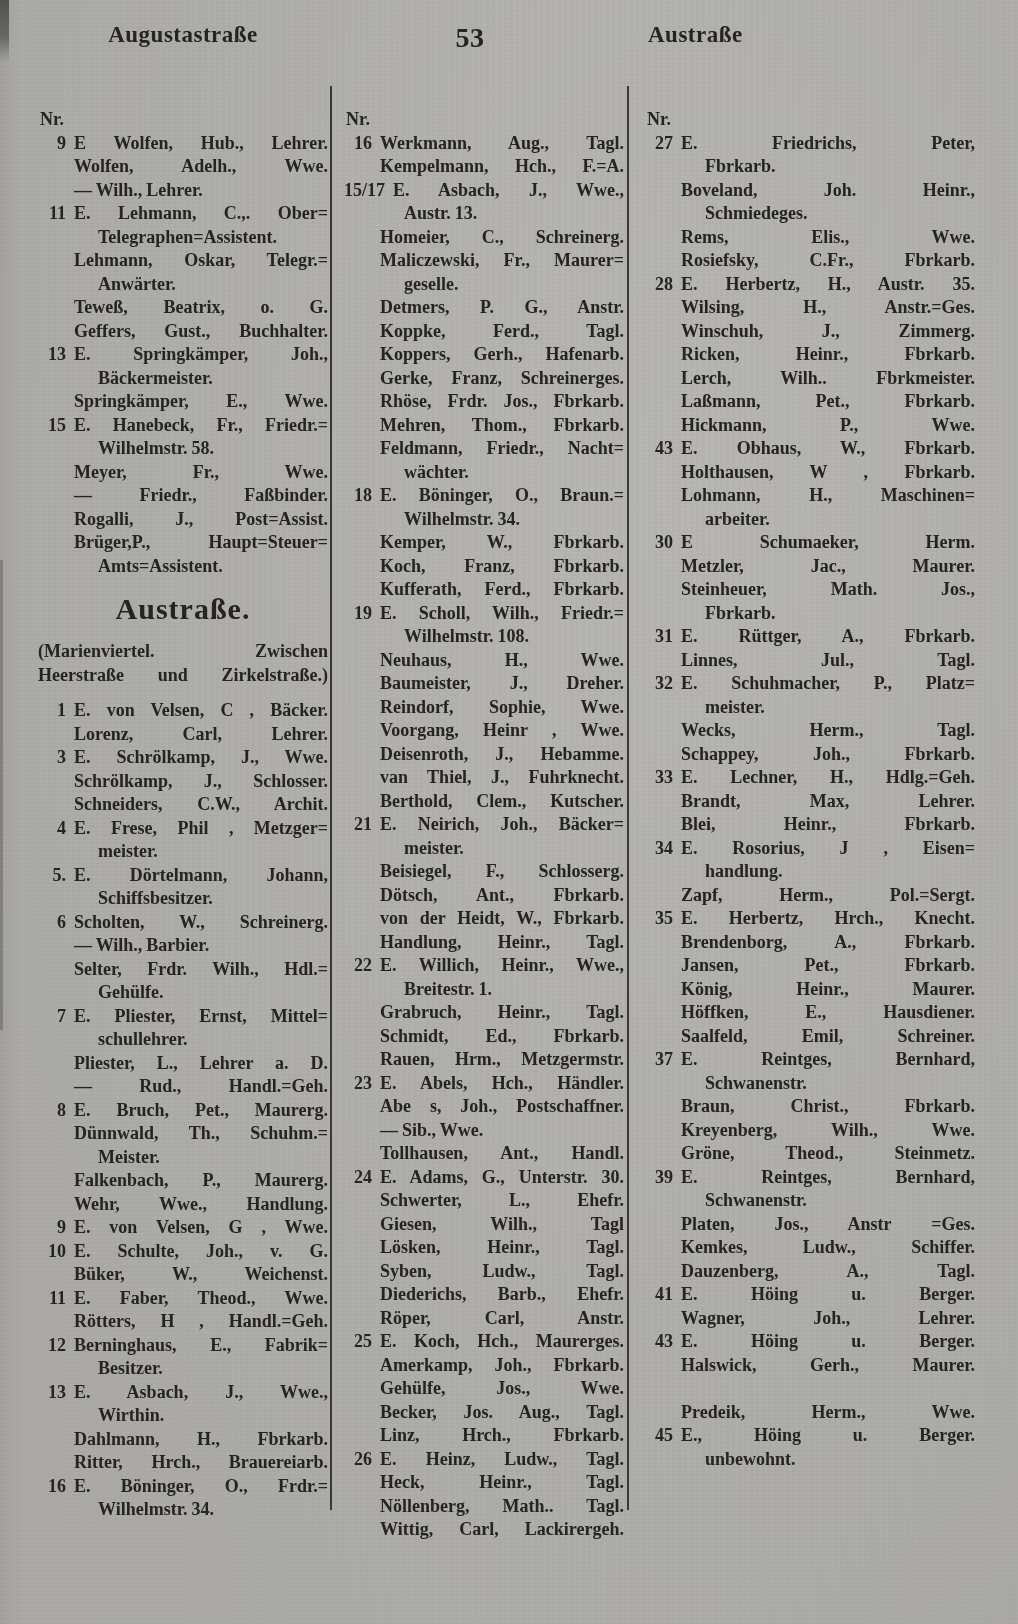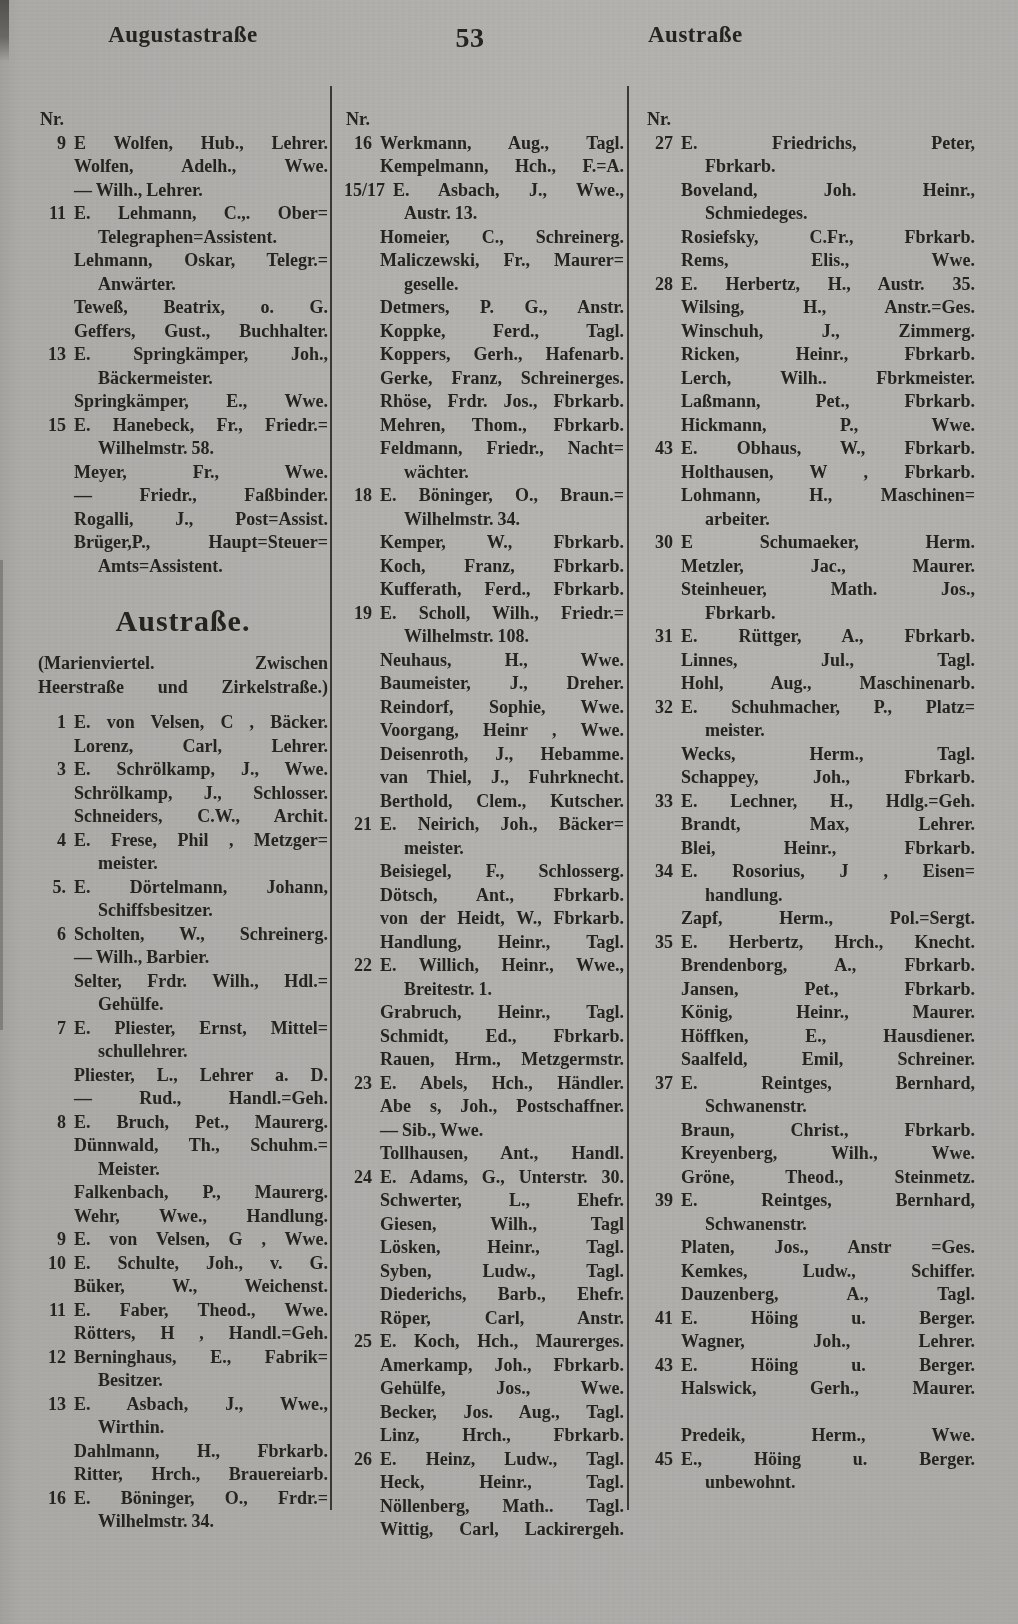--- a/index.html
+++ b/index.html
@@ -36,21 +36,21 @@
   .col3{left:645px;width:330px;}
 
   .line{display:flex;height:23.5px;line-height:23.5px;overflow:hidden;}
   .num{flex:0 0 36px;min-width:36px;text-align:right;padding-right:8px;box-sizing:border-box;white-space:nowrap;}
   .num.wide{flex-basis:auto;}
   .num.nrlab{text-align:center;}
   .txt{flex:1 1 auto;text-align:justify;text-align-last:justify;word-spacing:-.5px;}
   .line.short .txt{text-align-last:left;}
   .line.i2 .txt{padding-left:60px;text-align-last:left;}
   .line.p .txt{padding-left:0;}
-  .heading{height:52px;line-height:46px;text-align:center;font-size:30px;letter-spacing:1px;margin-top:20px;margin-bottom:2px;}
+  .heading{height:52px;line-height:46px;text-align:center;font-size:30px;letter-spacing:1px;margin-top:8px;margin-bottom:2px;}
   .intro-gap{height:12px;}
   .ghost{position:absolute;left:200px;top:576px;width:120px;height:26px;
     color:rgba(60,58,54,.35);filter:blur(2px);font-size:20px;font-weight:bold;transform:skewX(-8deg);}
 </style>
 </head>
 <body>
 
 <div class="grain"></div>
 <div class="edge-mark"></div>
 <div class="edge-line"></div>
@@ -533,25 +533,25 @@
     </div>
     <div class="line">
       <span class="num"></span>
       <span class="txt">Boveland, Joh. Heinr.,</span>
     </div>
     <div class="line i2">
       <span class="txt">Schmiedeges.</span>
     </div>
     <div class="line">
       <span class="num"></span>
+      <span class="txt">Rems, Elis., Wwe.</span>
+    </div>
+    <div class="line">
+      <span class="num"></span>
       <span class="txt">Rosiefsky, C.Fr., Fbrkarb.</span>
-    </div>
-    <div class="line">
-      <span class="num"></span>
-      <span class="txt">Rems, Elis., Wwe.</span>
     </div>
     <div class="line">
       <span class="num">28</span>
       <span class="txt">E. Herbertz, H., Austr. 35.</span>
     </div>
     <div class="line">
       <span class="num"></span>
       <span class="txt">Wilsing, H., Anstr.=Ges.</span>
     </div>
     <div class="line">
@@ -606,24 +606,20 @@
     </div>
     <div class="line">
       <span class="num">31</span>
       <span class="txt">E. Rüttger, A., Fbrkarb.</span>
     </div>
     <div class="line">
       <span class="num"></span>
       <span class="txt">Linnes, Jul., Tagl.</span>
     </div>
     <div class="line">
-      <span class="num"></span>
-      <span class="txt">Hohl, Aug., Maschinenarb.</span>
-    </div>
-    <div class="line">
       <span class="num">32</span>
       <span class="txt">E. Schuhmacher, P., Platz=</span>
     </div>
     <div class="line i2">
       <span class="txt">meister.</span>
     </div>
     <div class="line">
       <span class="num"></span>
       <span class="txt">Wecks, Herm., Tagl.</span>
     </div>

